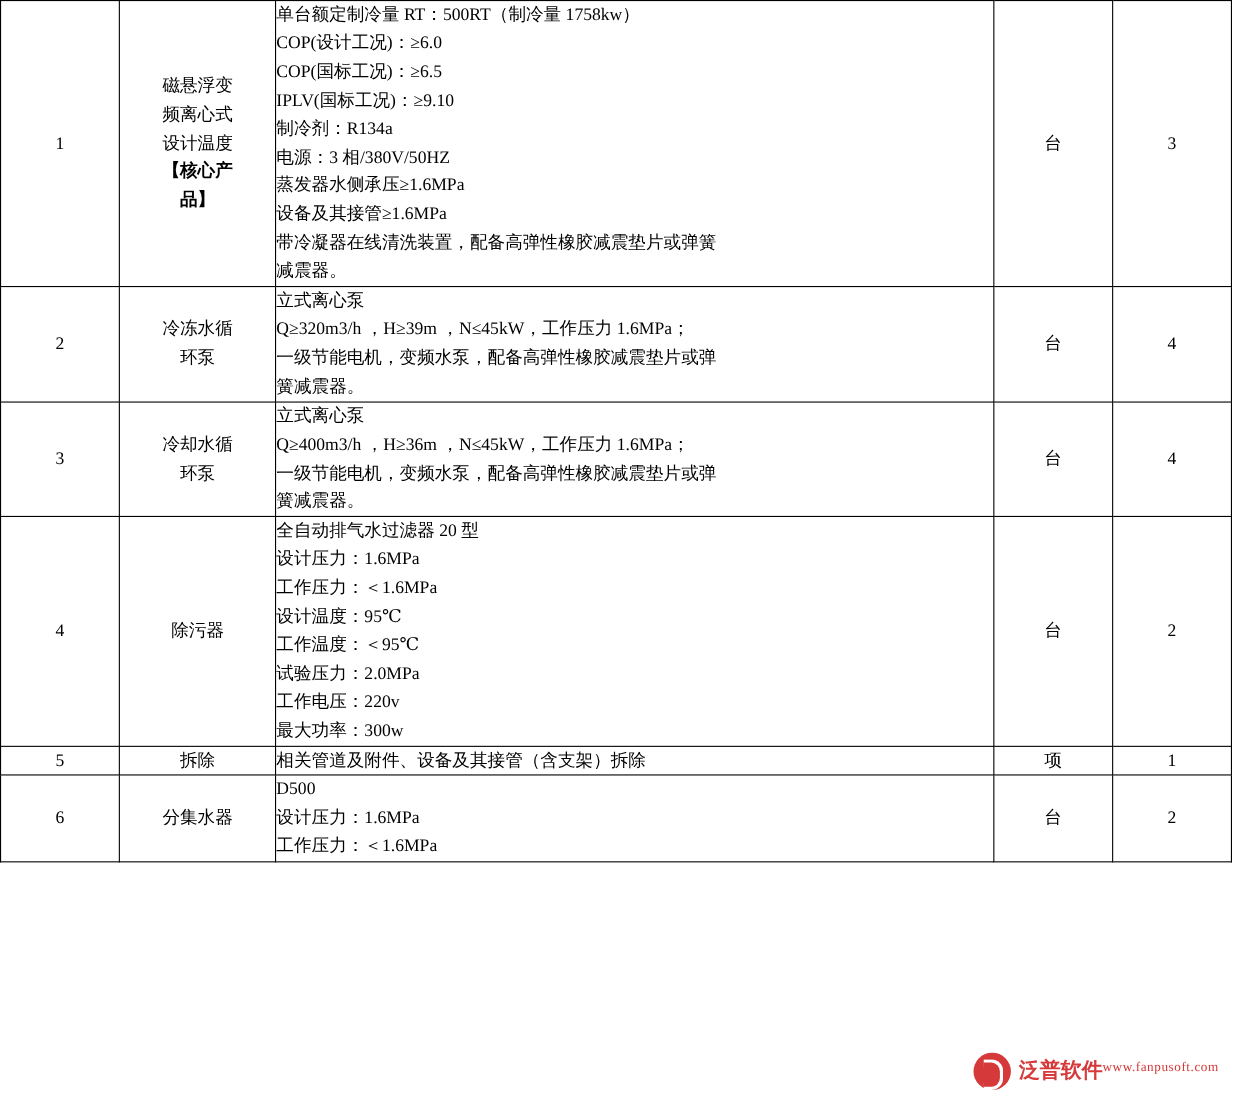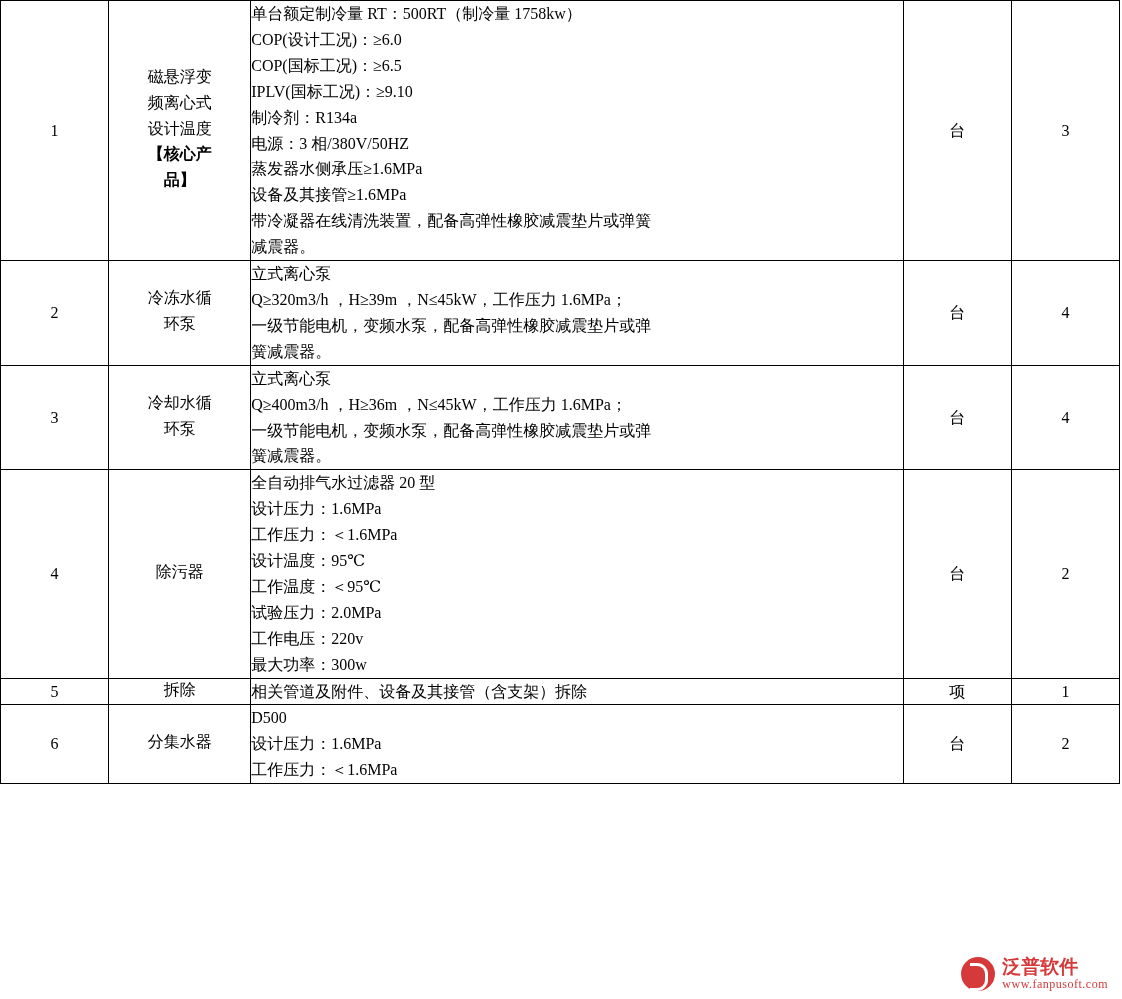--- a/index.html
+++ b/index.html
@@ -35,21 +35,20 @@
   .col-qty   { width: 108px; }
 
   .cell-center {
     text-align: center;
     padding: 6px 4px;
   }
   .cell-name {
     text-align: center;
     padding: 6px 8px;
     line-height: 1.65;
-    font-family: Liberation Mono, monospace;
   }
   .cell-spec {
     text-align: left;
     padding: 7px 10px 9px 10px;
   }
   .spec-line {
     display: block;
     white-space: pre-wrap;
   }
   .bold-name {
@@ -79,21 +78,21 @@
     left: 9px;
     top: 6px;
     width: 15px;
     height: 22px;
     border: 3px solid #ffffff;
     border-left: none;
     border-radius: 0 11px 11px 0;
   }
   .wm-text {
     display: flex;
-    flex-direction: column;
+    flex-direction: row;
     line-height: 1.1;
   }
   .wm-title {
     font-family: "Liberation Sans", sans-serif;
     font-size: 19px;
     font-weight: bold;
     color: #d32f2f;
   }
   .wm-sub {
     font-family: Liberation Serif, serif;

